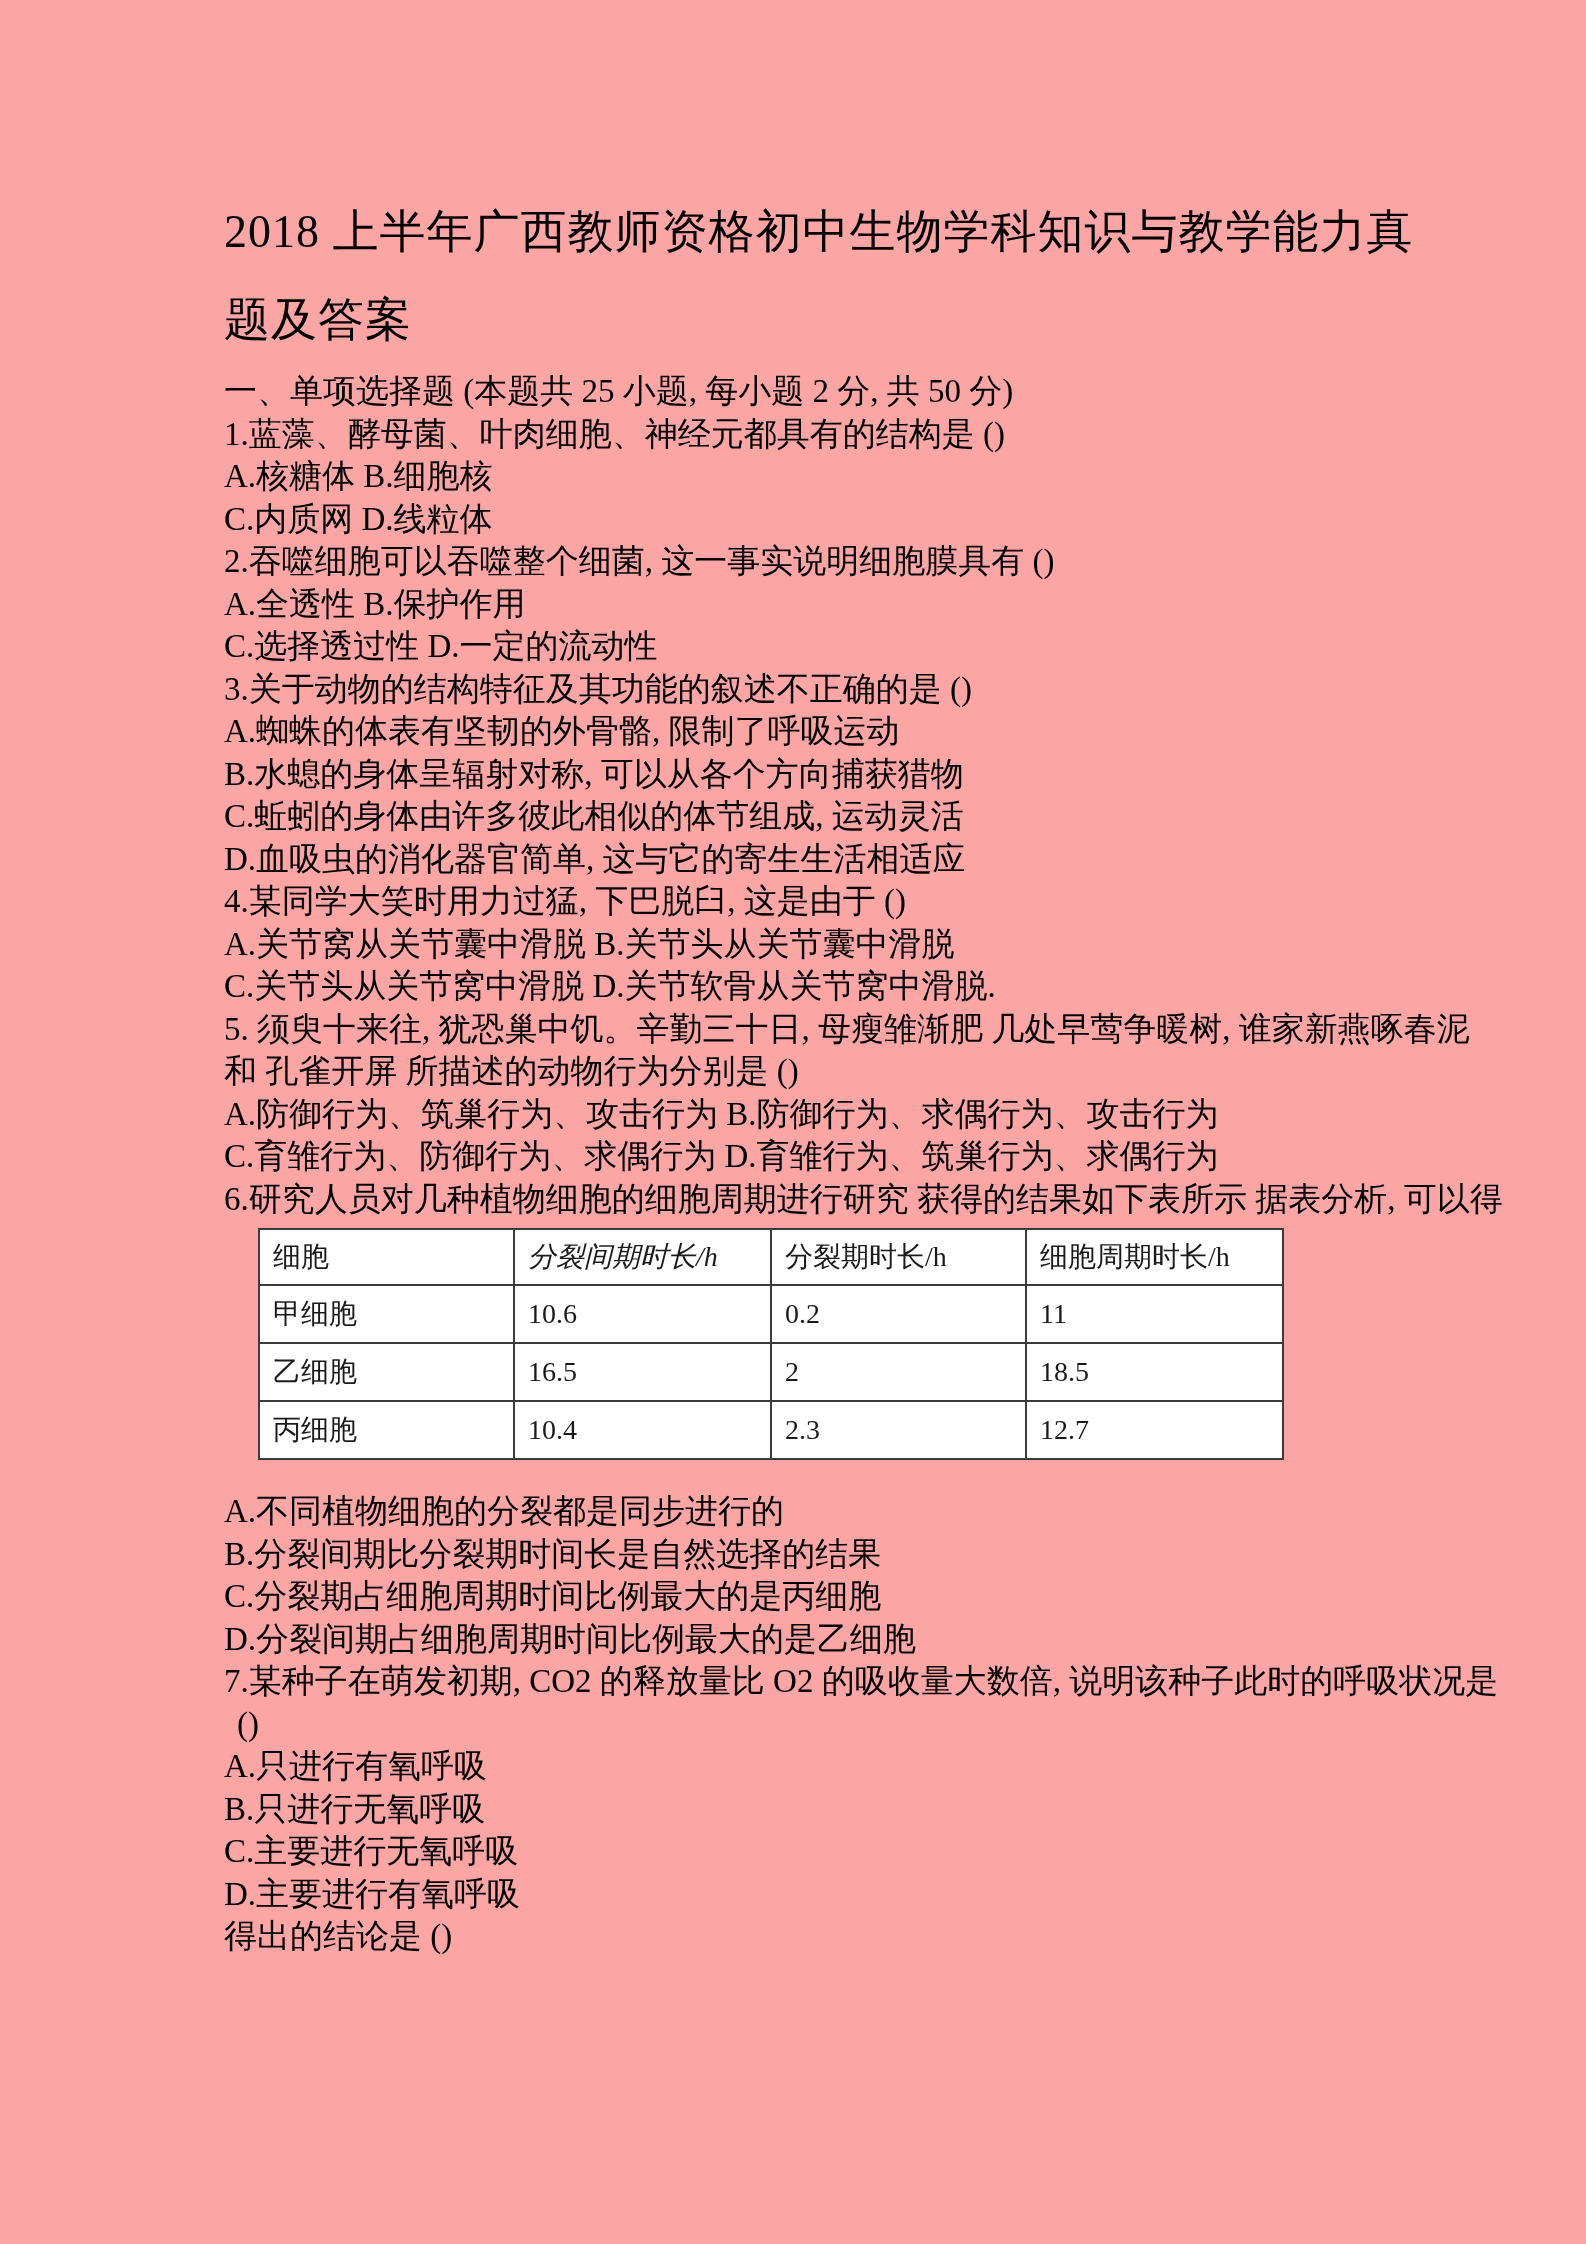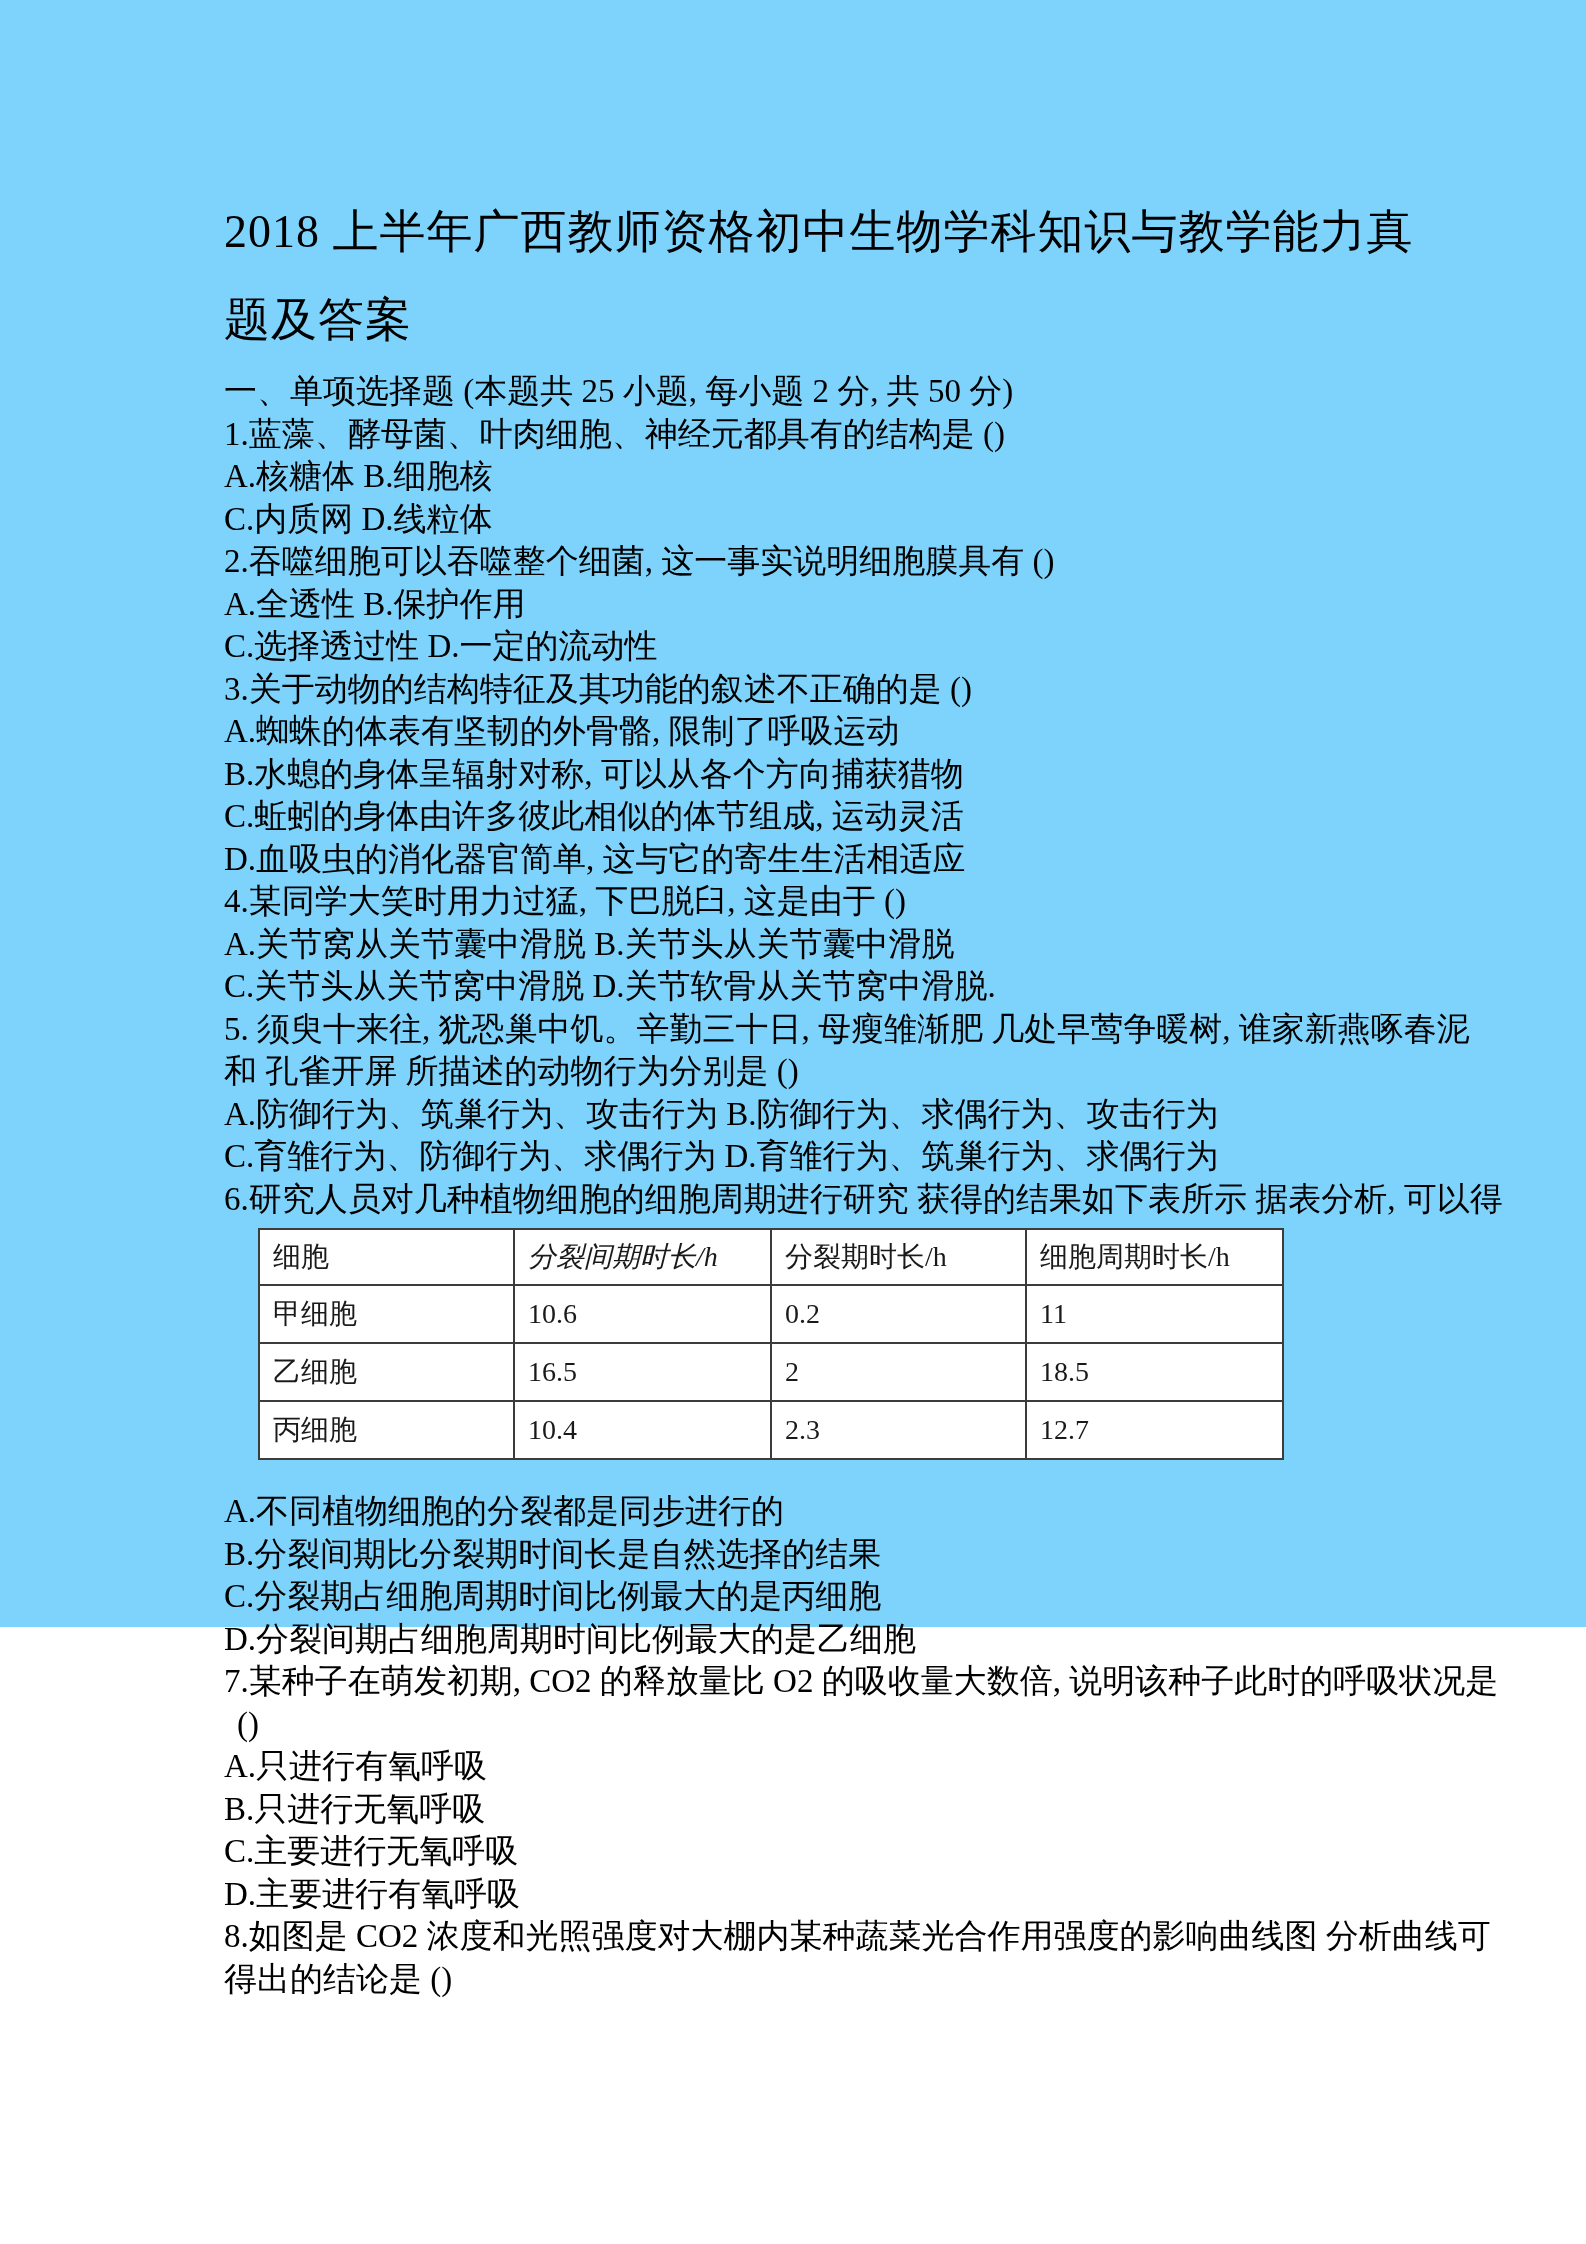--- a/index.html
+++ b/index.html
@@ -7,22 +7,22 @@
   body {
     width: 1586px;
     height: 2244px;
     font-family: "Liberation Serif", "DejaVu Serif", serif;
     color: #000000;
     overflow: hidden;
   }
   .page {
     position: relative;
     width: 1586px;
-    height: 1627px;
-    background: #7dd3fc;
+    height: 2244px;
+    background: #fca5a5;
     padding: 188px 150px 0 224px;
   }
   .title {
     font-size: 46px;
     font-weight: 400;
     line-height: 88px;
     letter-spacing: 1px;
     color: #000000;
   }
   .body-block {
@@ -136,18 +136,17 @@
       <div class="line">C.分裂期占细胞周期时间比例最大的是丙细胞</div>
       <div class="line">D.分裂间期占细胞周期时间比例最大的是乙细胞</div>
 
       <div class="line">7.某种子在萌发初期, CO2 的释放量比 O2 的吸收量大数倍, 说明该种子此时的呼吸状况是</div>
       <div class="line indent">()</div>
       <div class="line">A.只进行有氧呼吸</div>
       <div class="line">B.只进行无氧呼吸</div>
       <div class="line">C.主要进行无氧呼吸</div>
       <div class="line">D.主要进行有氧呼吸</div>
 
-      <div class="line">8.如图是 CO2 浓度和光照强度对大棚内某种蔬菜光合作用强度的影响曲线图 分析曲线可</div>
       <div class="line">得出的结论是 ()</div>
     </div>
 
   </div>
 </div>
 
 </body></html>

